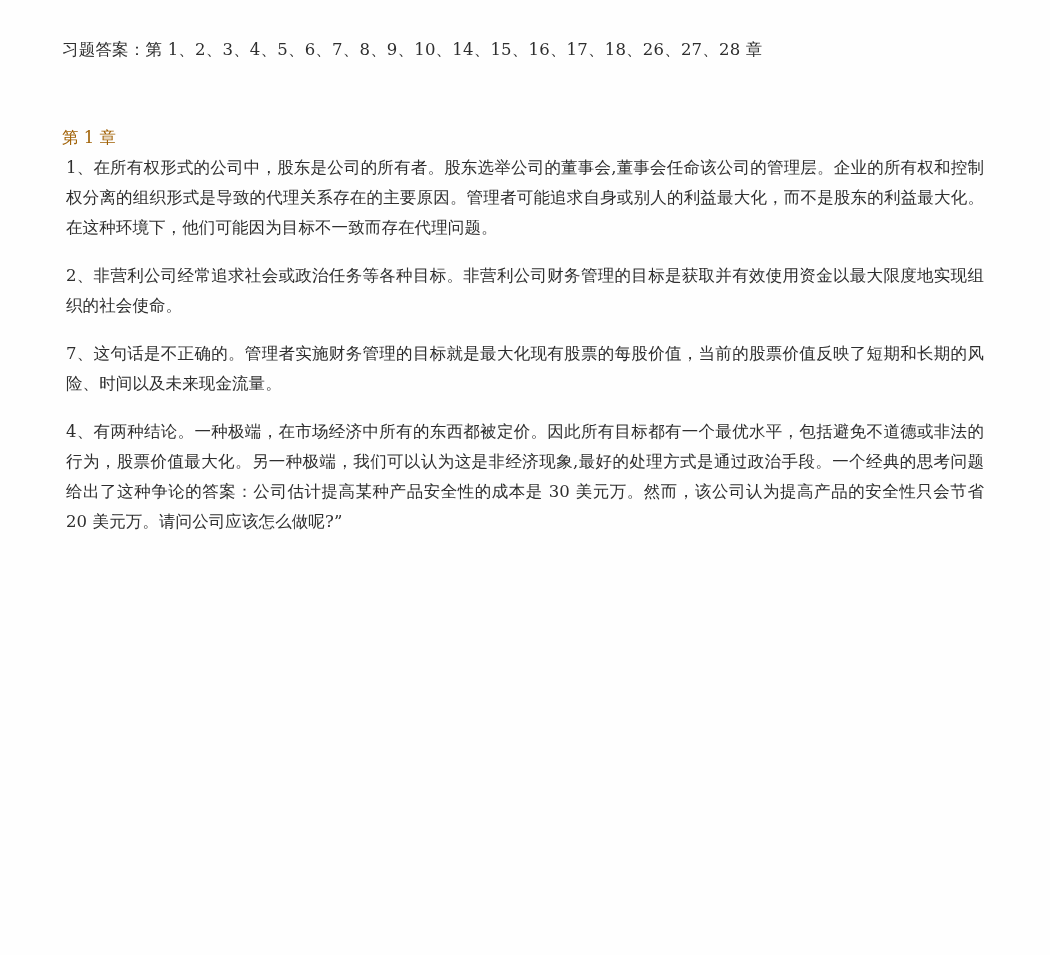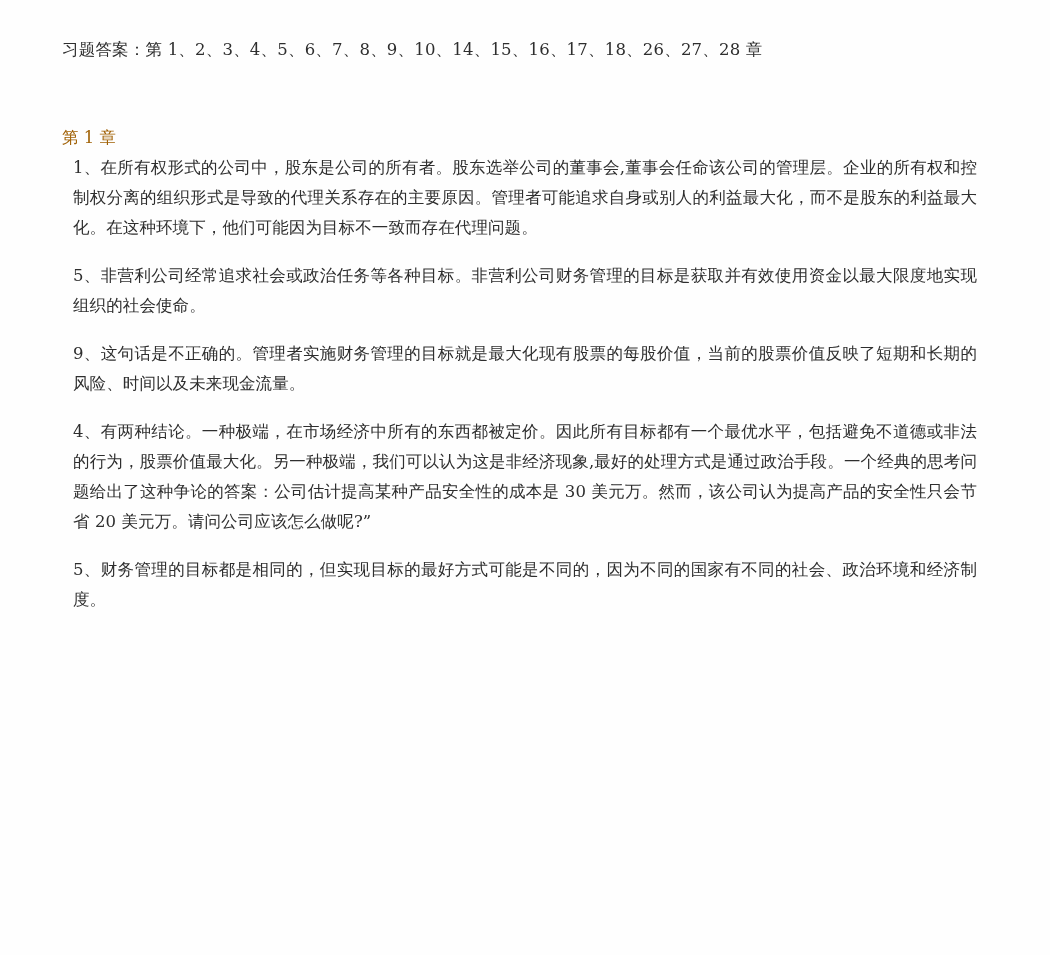--- a/index.html
+++ b/index.html
@@ -37,21 +37,21 @@
     line-height: 26px;
     margin-top: 62px;
     color: #a16207;
   }
   .para {
     font-size: 16.5px;
     line-height: 30px;
     text-align: justify;
     text-justify: inter-ideograph;
     color: #2e2e2e;
-    margin: 11px;
+    margin: 4px;
     letter-spacing: 0.1px;
   }
   .para.first {
     margin-top: 2px;
   }
   .para.spaced {
     margin-top: 18px;
   }
 </style>
 </head>
@@ -59,18 +59,17 @@
 
 <div class="page">
 
   <div class="header-block">
     <div class="header-line">习题答案：第 1、2、3、4、5、6、7、8、9、10、14、15、16、17、18、26、27、28 章</div>
   </div>
 
   <div class="chapter-title">第 1 章</div>
 
   <p class="para first">1、在所有权形式的公司中，股东是公司的所有者。股东选举公司的董事会,董事会任命该公司的管理层。企业的所有权和控制权分离的组织形式是导致的代理关系存在的主要原因。管理者可能追求自身或别人的利益最大化，而不是股东的利益最大化。在这种环境下，他们可能因为目标不一致而存在代理问题。</p>
-  <p class="para spaced">5、非营利公司经常追求社会或政治任务等各种目标。非营利公司财务管理的目标是获取并有效使用资金以最大限度地实现组织的社会使命。</p>
-  <p class="para spaced">9、这句话是不正确的。管理者实施财务管理的目标就是最大化现有股票的每股价值，当前的股票价值反映了短期和长期的风险、时间以及未来现金流量。</p>
+  <p class="para spaced">2、非营利公司经常追求社会或政治任务等各种目标。非营利公司财务管理的目标是获取并有效使用资金以最大限度地实现组织的社会使命。</p>
+  <p class="para spaced">7、这句话是不正确的。管理者实施财务管理的目标就是最大化现有股票的每股价值，当前的股票价值反映了短期和长期的风险、时间以及未来现金流量。</p>
   <p class="para spaced">4、有两种结论。一种极端，在市场经济中所有的东西都被定价。因此所有目标都有一个最优水平，包括避免不道德或非法的行为，股票价值最大化。另一种极端，我们可以认为这是非经济现象,最好的处理方式是通过政治手段。一个经典的思考问题给出了这种争论的答案：公司估计提高某种产品安全性的成本是 30 美元万。然而，该公司认为提高产品的安全性只会节省 20 美元万。请问公司应该怎么做呢?”</p>
-  <p class="para spaced">5、财务管理的目标都是相同的，但实现目标的最好方式可能是不同的，因为不同的国家有不同的社会、政治环境和经济制度。</p>
 
 </div>
 
 </body></html>

